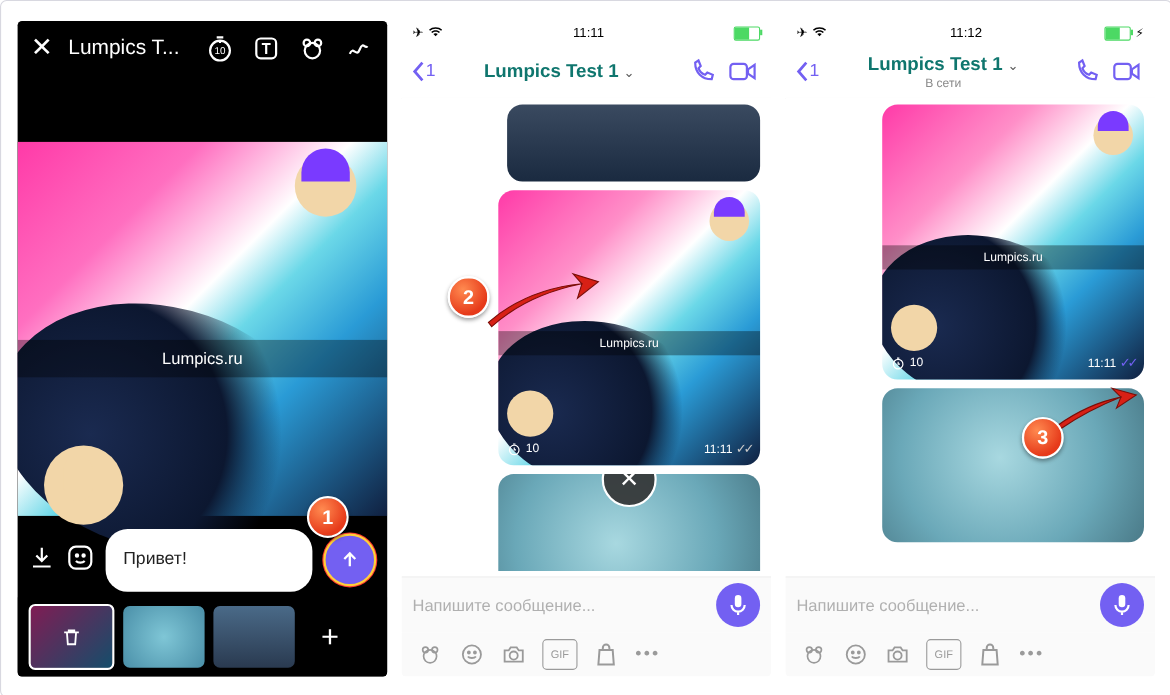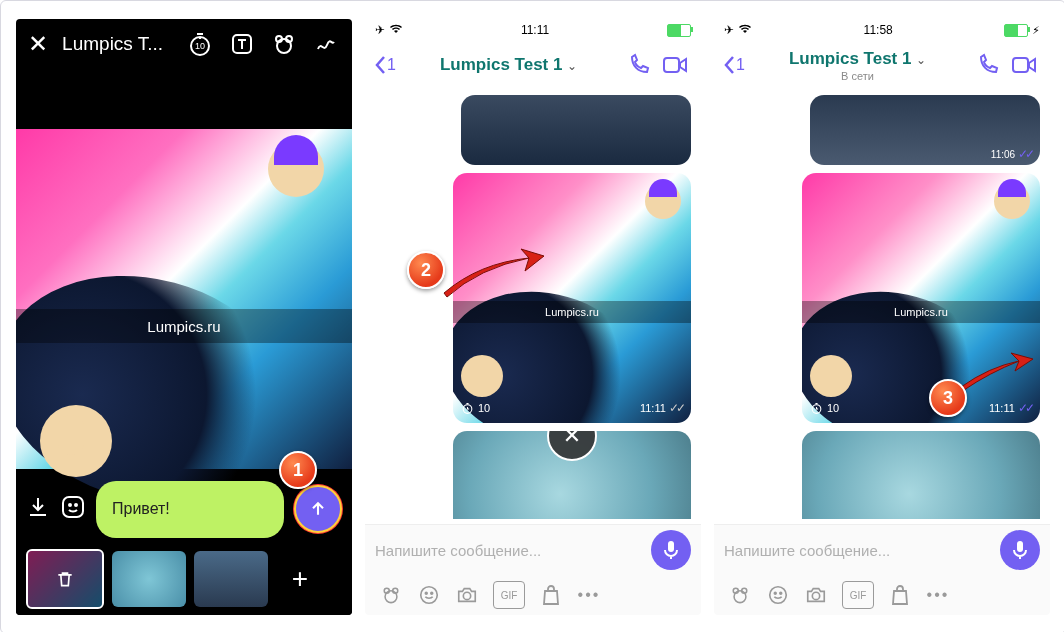--- a/index.html
+++ b/index.html
@@ -19,21 +19,21 @@
 .p1 .canvas{position:relative;height:340px;margin-top:60px;background:linear-gradient(135deg,
   #ff3aa8 0%, #ff6fc0 25%, #fff 45%, #6bd8e8 55%, #2a9bd6 70%, #102040 100%)}
 .p1 .dark-swirl{position:absolute;left:-20px;bottom:-30px;width:300px;height:220px;background:radial-gradient(circle at 30% 60%,#1a2a50 0%,#0c1730 50%,transparent 70%);transform:rotate(15deg);border-radius:50%}
 .p1 .caption-band{position:absolute;left:0;right:0;top:180px;height:34px;background:rgba(0,0,0,.35);color:#fff;display:flex;align-items:center;justify-content:center;font-size:15px}
 .p1 .emoji-face{position:absolute;right:28px;top:12px;width:56px;height:56px;border-radius:50%;background:#f2d6a8;display:flex;align-items:center;justify-content:center}
 .p1 .emoji-face::after{content:"";position:absolute;top:-6px;left:6px;right:6px;height:30px;background:#7a3aff;border-radius:30px 30px 0 0}
 .p1 .thumb-up{position:absolute;left:24px;bottom:-8px;width:72px;height:72px;border-radius:50%;background:#f2d6a8}
 .p1 .thumb-up::after{content:"";position:absolute;left:18px;top:10px;width:26px;height:40px;background:#f2d6a8;border-radius:12px}
 
 .p1 .composer{position:absolute;left:0;right:0;bottom:78px;height:56px;display:flex;align-items:center;padding:0 10px;gap:10px}
-.p1 .msgpill{flex:1;height:57px;background:#bef264;border-radius:20px;display:flex;align-items:center;padding:0 16px;font-size:16px;color:#222}
+.p1 .msgpill{flex:1;height:57px;background:#ffffff;border-radius:20px;display:flex;align-items:center;padding:0 16px;font-size:16px;color:#222}
 .p1 .sendbtn{width:44px;height:44px;border-radius:50%;background:#7360f2;display:flex;align-items:center;justify-content:center;border:2px solid #ffcf3a;box-shadow:0 0 0 1px #ff3b30}
 .p1 .sendbtn svg{stroke:#fff;fill:none;stroke-width:2.5}
 .p1 .dlicon,.p1 .stickicon{color:#fff}
 
 .p1 .thumbs{position:absolute;left:0;right:0;bottom:0;height:72px;display:flex;align-items:center;gap:8px;padding:0 10px;background:#000}
 .p1 .thumb{width:74px;height:56px;border-radius:6px;position:relative;overflow:hidden}
 .p1 .thumb.sel{border:2px solid #fff}
 .p1 .t1{background:linear-gradient(135deg,#ff3aa8,#2a9bd6)}
 .p1 .t2{background:radial-gradient(circle,#7fc6d6,#4a8fa8)}
 .p1 .t3{background:linear-gradient(#4a6a88,#2a3a50)}
@@ -270,21 +270,21 @@
 
 <div class="phone p3">
   <div class="statusbar">
     <div class="left">
           <span>✈︎</span>
           <span>
       <svg width="14" height="11" viewBox="0 0 14 11">
               <path fill="#000" d="M7 10 5 8c1-1 3-1 4 0zm-4-4c2-2 6-2 8 0l-1 1c-1.6-1.6-4.4-1.6-6 0zM1 4c3-3 9-3 12 0l-1 1C9.5 2.5 4.5 2.5 2 5z"></path>
             </svg></span>
         </div>
-    <div>11:58</div>
+    <div>11:12</div>
     <div class="right">
           <div class="battery">
             <i></i>
           </div>
           <span style="font-size:11px">⚡︎</span>
         </div>
   </div>
   <div class="chathdr">
     <div class="back">
       <svg width="14" height="20" viewBox="0 0 12 20" stroke="#7360f2" fill="none" stroke-width="2.5">
@@ -303,23 +303,20 @@
         </div>
     <div class="act">
           <svg width="26" height="20" viewBox="0 0 26 20">
             <rect x="2" y="3" width="15" height="14" rx="3"></rect>
             <path d="m18 8 6-4v12l-6-4z"></path>
           </svg>
         </div>
   </div>
 
   <div class="msgs">
-    <div class="bubble bub-top" style="background:linear-gradient(#2a3a50,#4a5a70)">
-      <div style="position:absolute;right:8px;bottom:4px;color:#fff;font-size:10px"><span>11:06</span> <span class="checks">✓✓</span></div>
-    </div>
     <div class="bubble bub-main">
       <div class="dark"></div>
       <div class="face"></div>
       <div class="tup"></div>
       <div class="wm">Lumpics.ru</div>
       <div class="meta">
         <span class="l">
               <svg width="13" height="13" viewBox="0 0 24 24" stroke="#fff" fill="none" stroke-width="2">
                 <circle cx="12" cy="13" r="8"></circle>
                 <path d="M12 9v4h3M10 3h4"></path>

